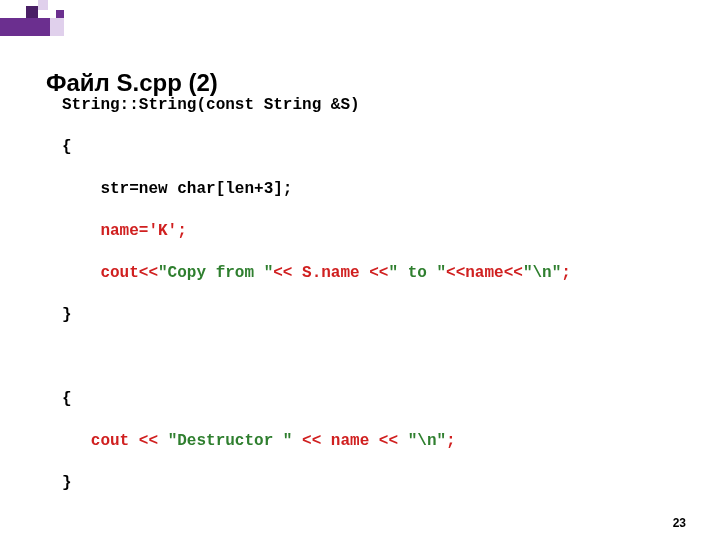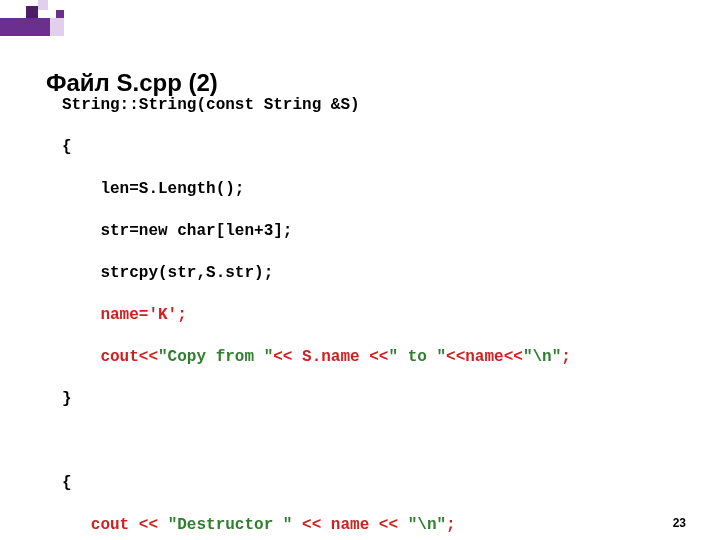--- a/index.html
+++ b/index.html
@@ -63,23 +63,21 @@
   <div class="sq" style="left:26px; top:6px;  width:12px; height:12px; background:#4a1f66;"></div>
   <div class="sq" style="left:38px; top:0px;  width:10px; height:10px; background:#e0d0ec;"></div>
   <div class="sq" style="left:56px; top:10px; width:8px;  height:8px;  background:#6b2f8f;"></div>
 </div>
 
 <div class="title">Файл S.cpp (2)</div>
 
 <div class="content">
 <pre>String::String(const String &amp;S)</pre>
 <pre>{</pre>
-<pre>    len=S.Length();</pre>
 <pre>    str=new char[len+3];</pre>
-<pre>    strcpy(str,S.str);</pre>
 <pre class="red">    name='K';</pre>
 <pre class="red"><span>    cout&lt;&lt;</span><span class="green">"Copy from "</span><span>&lt;&lt; S.name &lt;&lt;</span><span class="green">" to "</span><span>&lt;&lt;name&lt;&lt;</span><span class="green">"\n"</span><span>;</span></pre>
 <pre>}</pre>
 <pre> </pre>
 <pre>{</pre>
 <pre class="red"><span>   cout &lt;&lt; </span><span class="green">"Destructor "</span><span> &lt;&lt; name &lt;&lt; </span><span class="green">"\n"</span><span>;</span></pre>
 <pre>}</pre>
 </div>
 
 <div class="pagenum">23</div>

